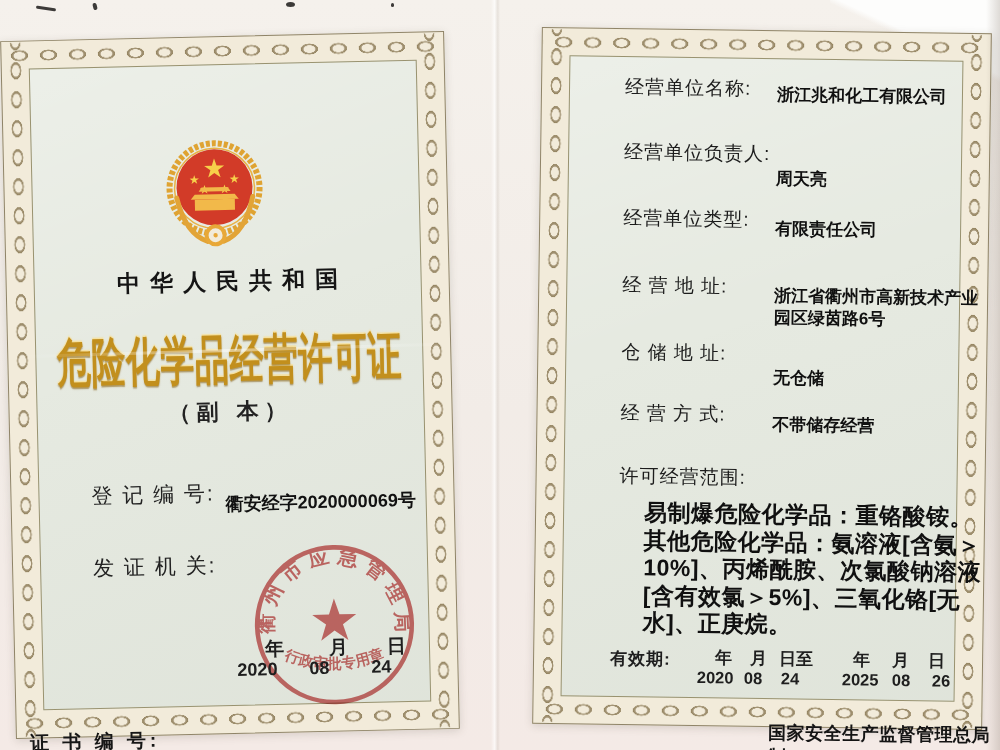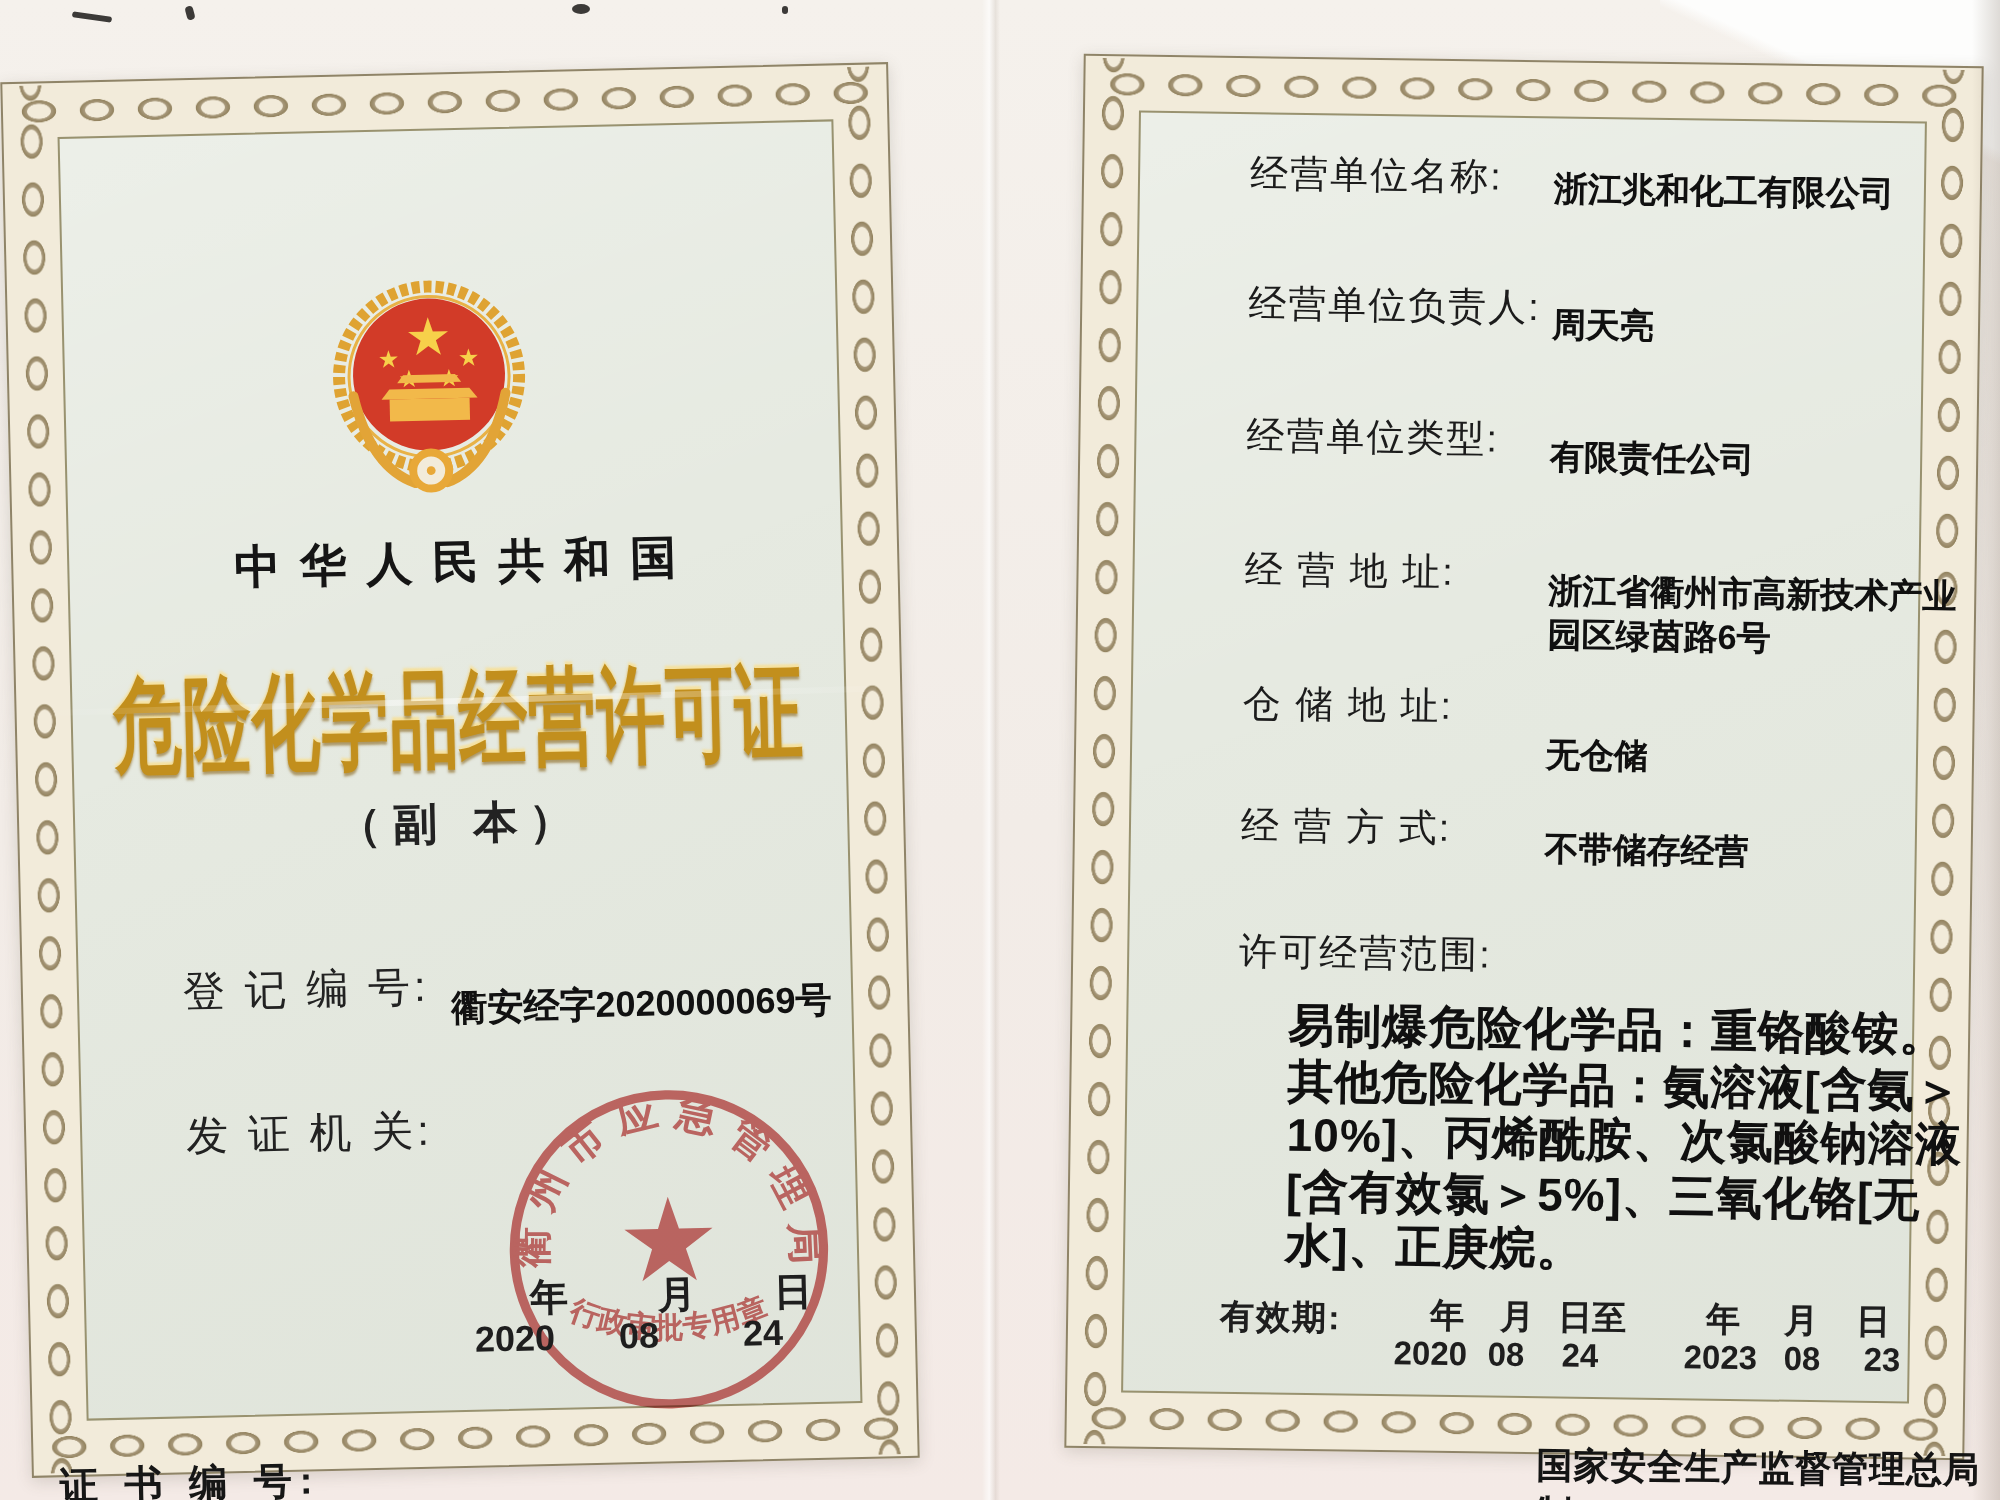--- a/index.html
+++ b/index.html
@@ -157,21 +157,21 @@
   <div class="band band-top"></div>
   <div class="band band-bottom"></div>
   <div class="band band-left"></div>
   <div class="band band-right"></div>
   <div class="paper"></div>
 
   <div class="lbl" style="top:45px">经营单位名称:</div>
   <div class="val" style="top:53px">浙江兆和化工有限公司</div>
 
   <div class="lbl" style="top:110px">经营单位负责人:</div>
-  <div class="val" style="top:121px">周天亮</div>
+  <div class="val" style="top:137px">周天亮</div>
 
   <div class="lbl" style="top:176px">经营单位类型:</div>
   <div class="val" style="top:187px">有限责任公司</div>
 
   <div class="lbl" style="top:243px">经 营 地 址:</div>
   <div class="val" style="top:254px">浙江省衢州市高新技术产业
 园区绿茵路6号</div>
 
   <div class="lbl" style="top:310px">仓 储 地 址:</div>
   <div class="val" style="top:336px">无仓储</div>
@@ -190,22 +190,22 @@
     <span class="validity-label">有效期:</span>
     <span class="vh" style="left:181px">年</span>
     <span class="vh" style="left:216px">月</span>
     <span class="vh" style="left:245px">日至</span>
     <span class="vh" style="left:319px">年</span>
     <span class="vh" style="left:358px">月</span>
     <span class="vh" style="left:394px">日</span>
     <span class="vv" style="left:163px">2020</span>
     <span class="vv" style="left:210px">08</span>
     <span class="vv" style="left:247px">24</span>
-    <span class="vv" style="left:308px">2023</span>
+    <span class="vv" style="left:308px">2025</span>
     <span class="vv" style="left:358px">08</span>
-    <span class="vv" style="left:398px">23</span>
+    <span class="vv" style="left:398px">26</span>
   </div>
 </div>
 
 <div class="abs cert-no">证 书 编 号:</div>
 <div class="abs made-by">国家安全生产监督管理总局制</div>
 
 <div class="edge-shadow"></div>
 
 </body></html>

